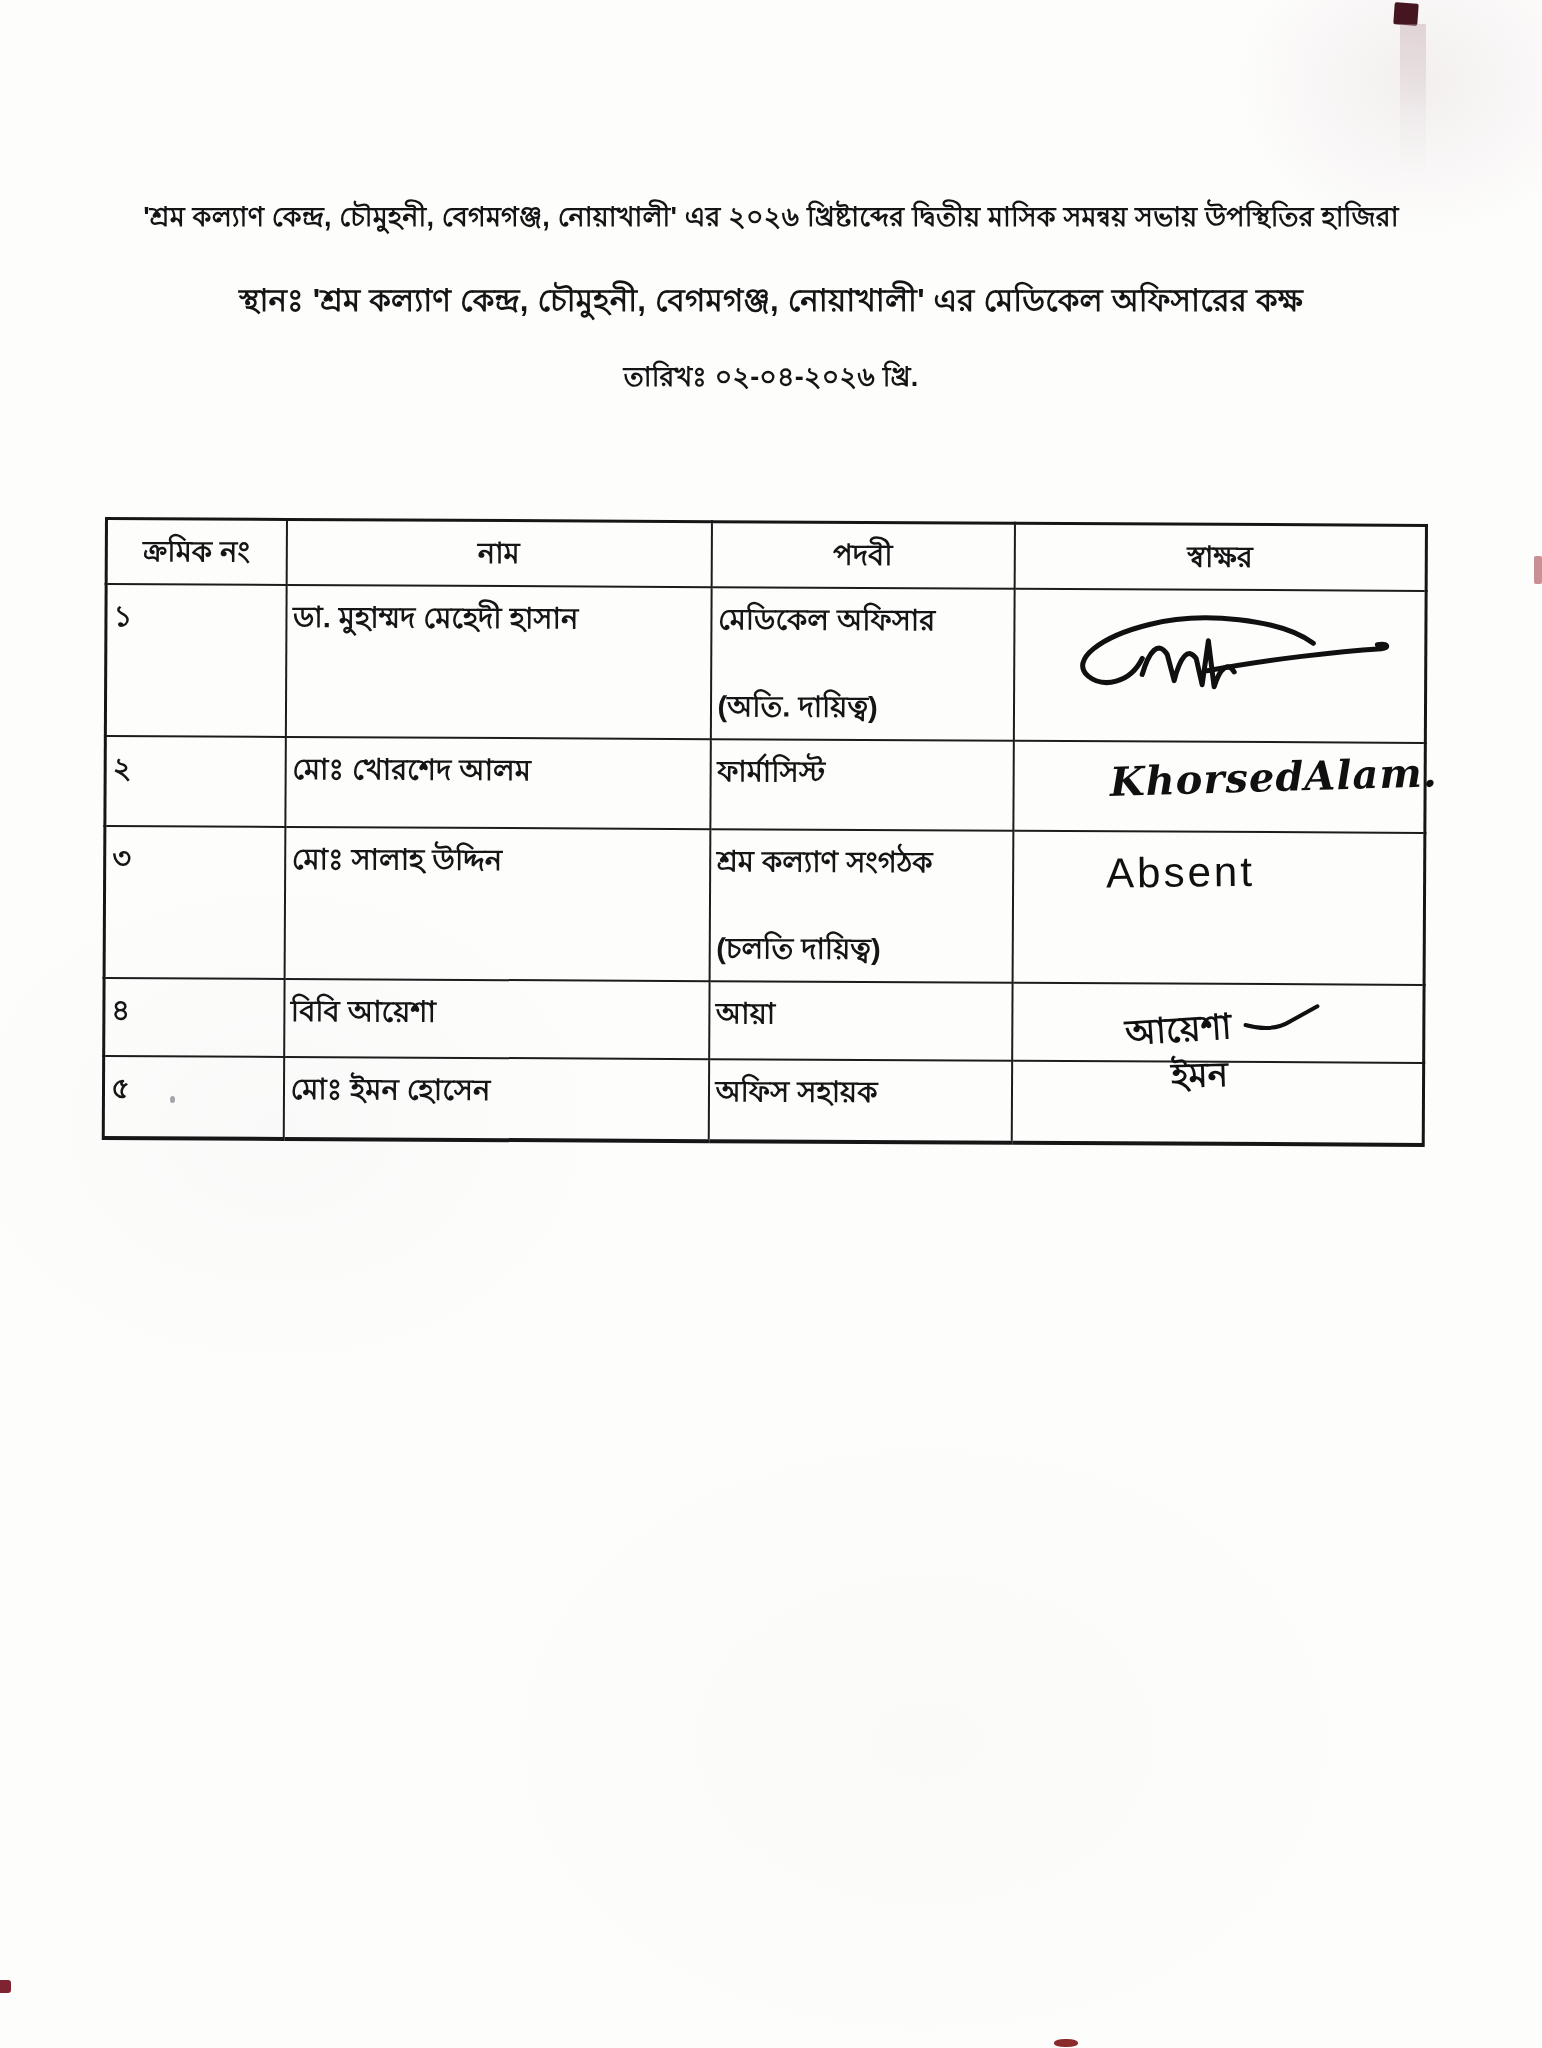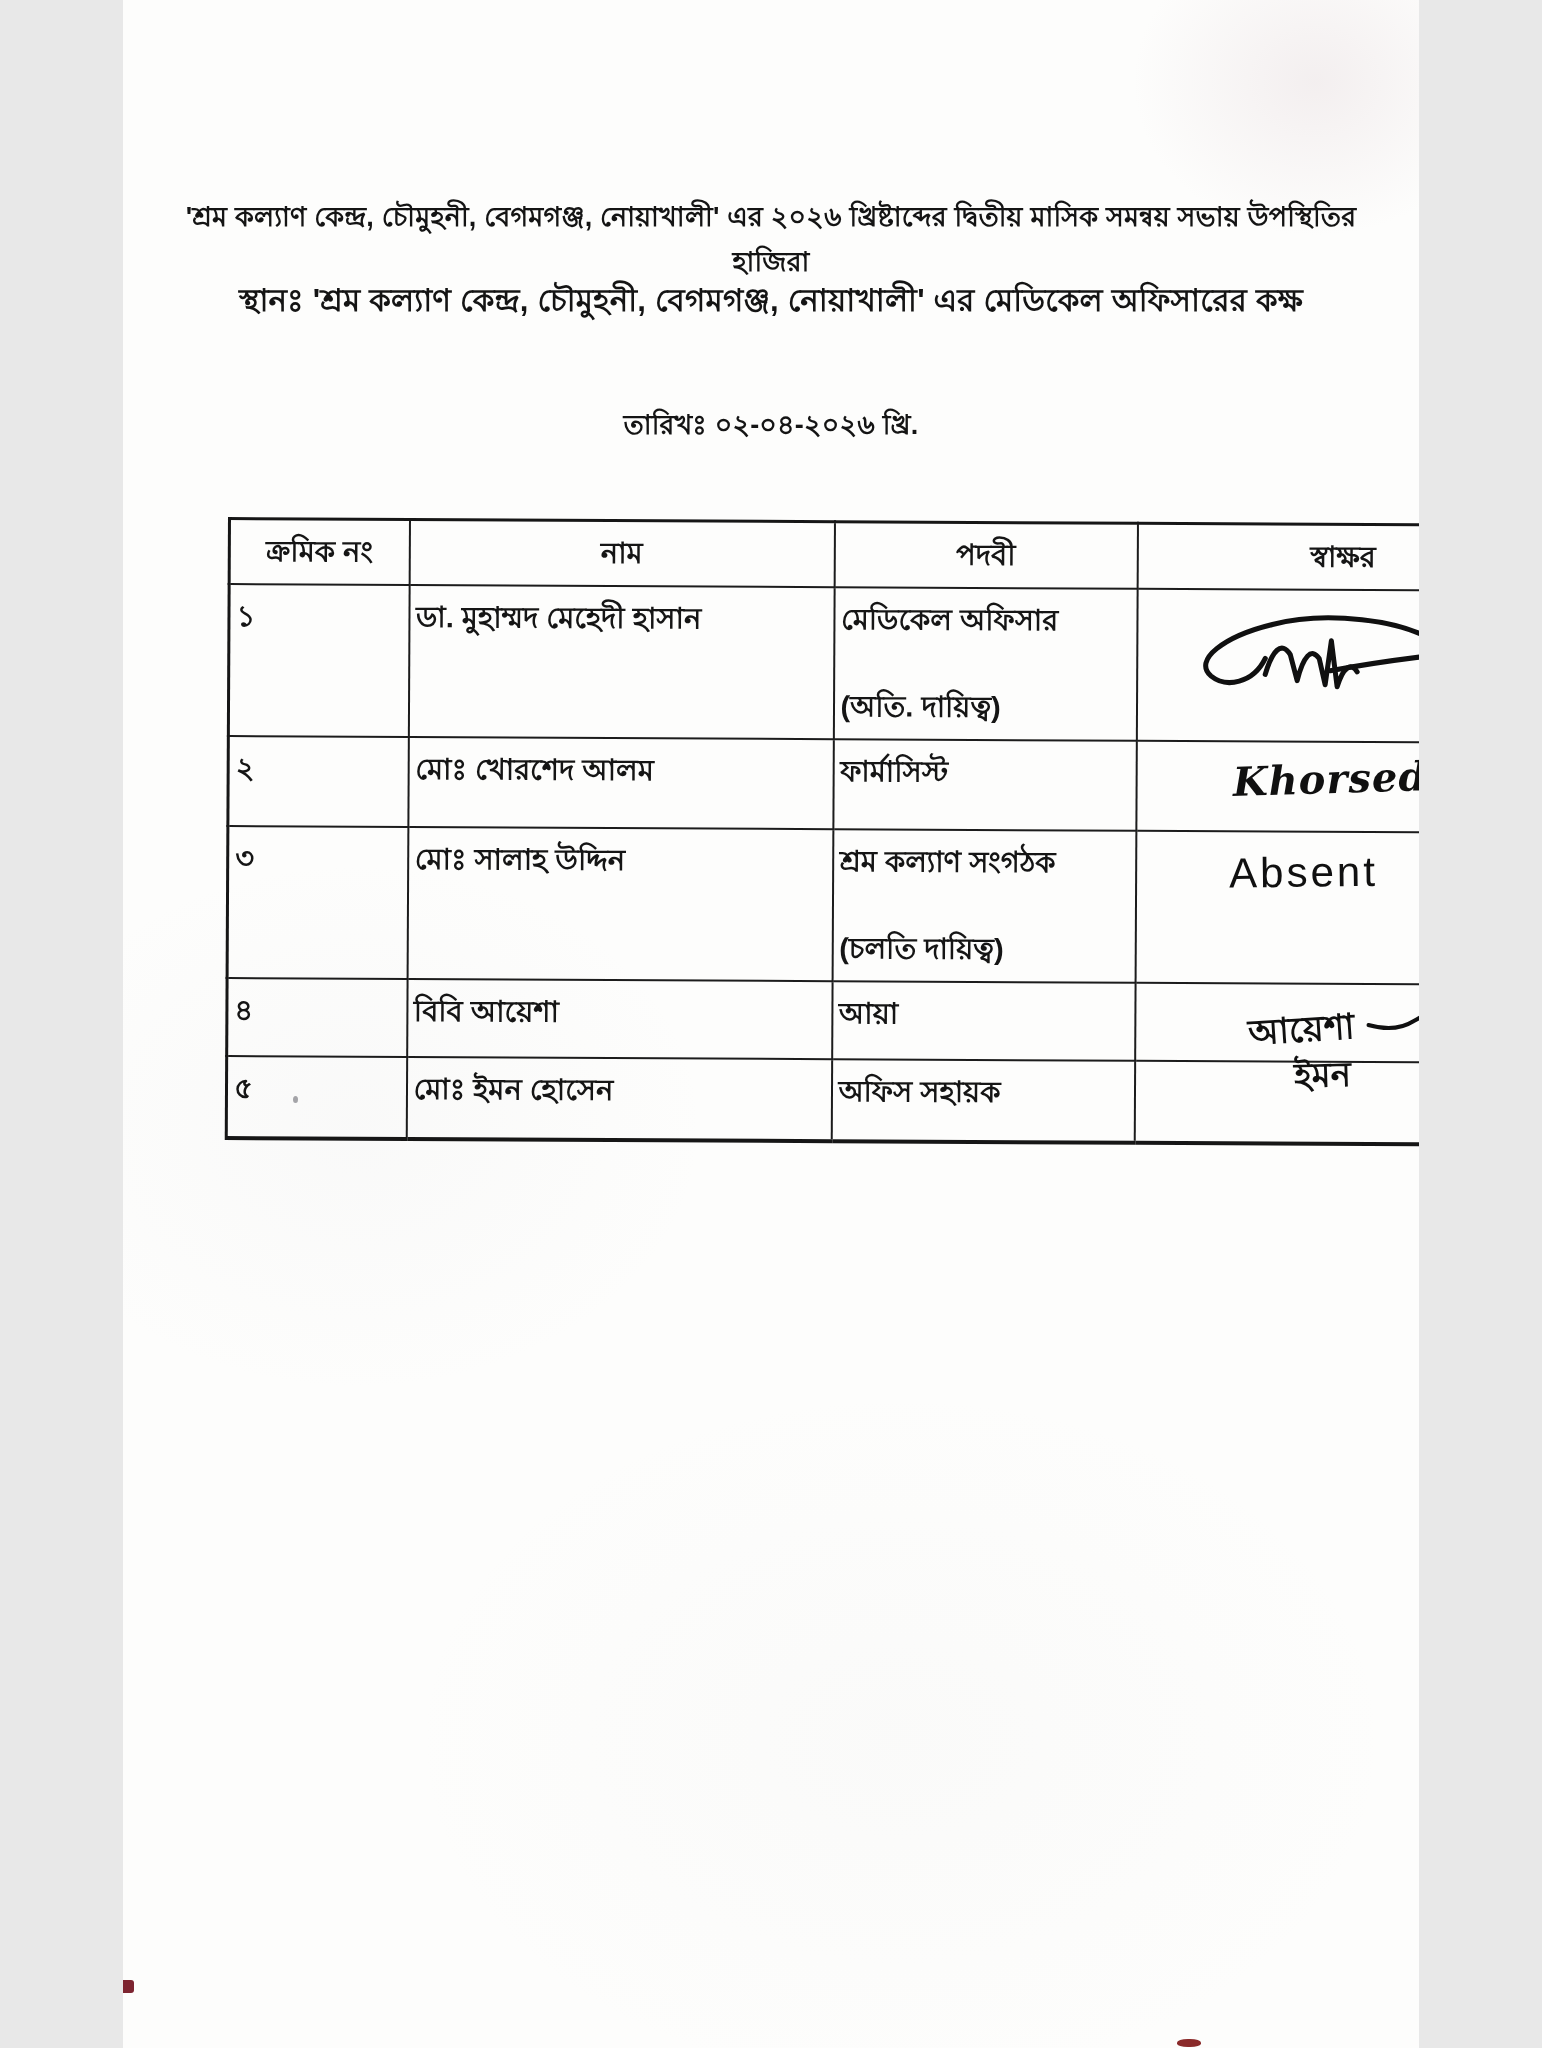--- a/index.html
+++ b/index.html
@@ -2,21 +2,21 @@
 <html><head>
 <meta charset="utf-8">
 <style>
   html, body {
     margin: 0;
     padding: 0;
     background: #e8e8e8;
   }
   .sheet {
     position: relative;
-    width: 1296px;
+    width: 1542px;
     height: 2048px;
     margin: 0 auto;
     overflow: hidden;
     font-family: "Liberation Sans", "DejaVu Sans", sans-serif;
     color: #1b1b1b;
     background:
       radial-gradient(ellipse 260px 220px at 92% 4%, rgba(214,196,201,0.25), transparent 70%),
       radial-gradient(ellipse 500px 380px at 18% 55%, rgba(200,200,206,0.07), transparent 70%),
       radial-gradient(ellipse 700px 500px at 60% 85%, rgba(205,205,205,0.06), transparent 70%),
       #fdfdfc;
@@ -27,21 +27,21 @@
     position: absolute;
     left: 40px;
     right: 40px;
     text-align: center;
     font-weight: 700;
     letter-spacing: 0.2px;
     color: #141414;
   }
   .title-line  { top: 196px; font-size: 27px; }
   .venue-line  { top: 276px; font-size: 31px; }
-  .date-line   { top: 356px; font-size: 27px; margin-top: 48px; }
+  .date-line   { top: 356px; font-size: 27px; }
 
   
   .table-wrap {
     position: absolute;
     left: 105px;
     top: 517px;
     width: 1320px;
     transform: rotate(0.3deg);
     transform-origin: left top;
   }

